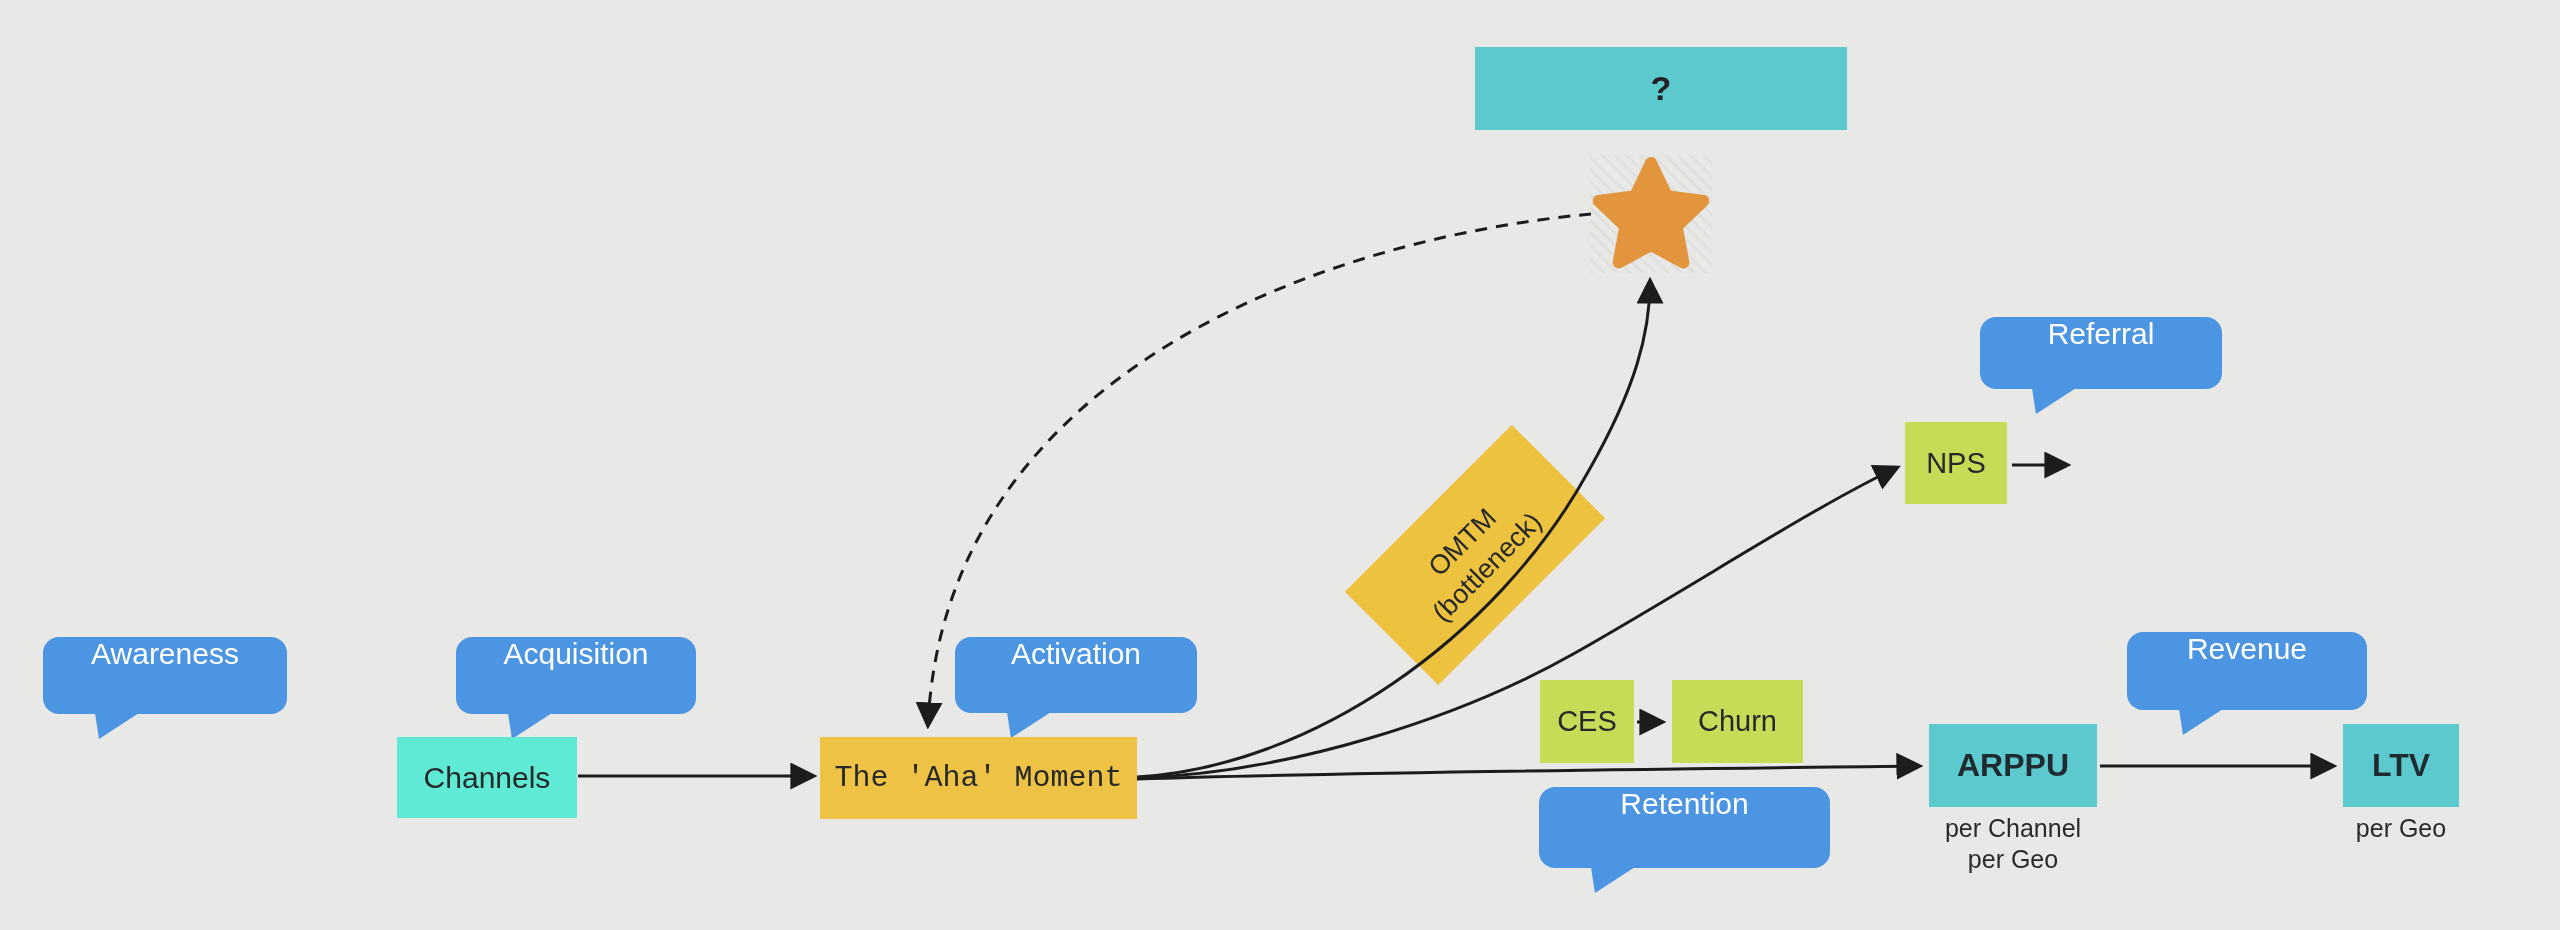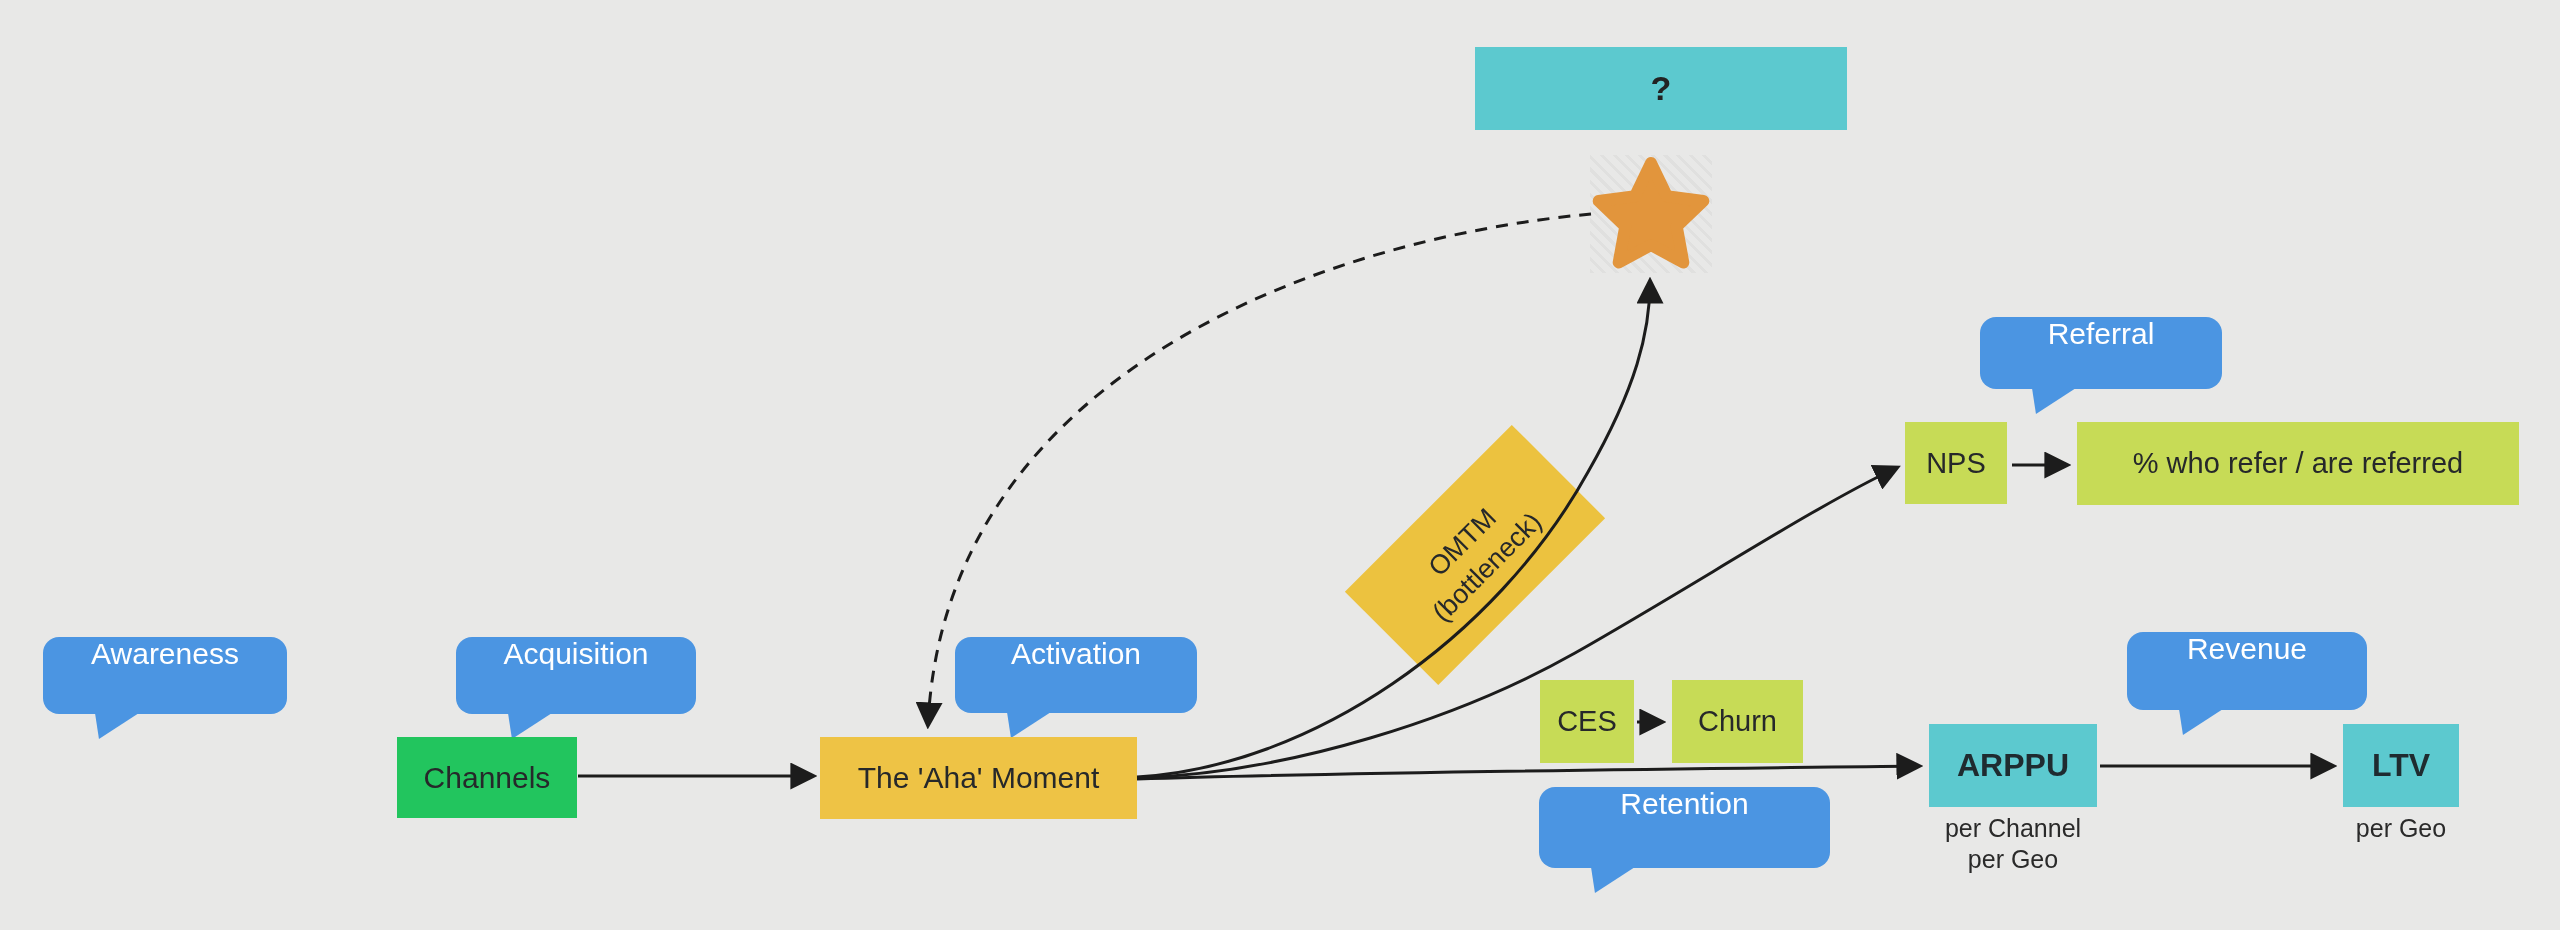--- a/index.html
+++ b/index.html
@@ -15,22 +15,22 @@
   .bubble{
     position:absolute;display:flex;align-items:flex-start;justify-content:center;
     background:#4b95e2;color:#ffffff;border-radius:16px;
     font-size:30px;font-weight:400;
   }
   .bubble .tail{
     position:absolute;left:52px;top:100%;margin-top:-1px;
     width:44px;height:26px;background:#4b95e2;
     clip-path:polygon(0 0,100% 0,9% 100%);
   }
-  .sticky-yellow{background:#22c55e;font-size:30px;}
-  .sticky-gold{background:#eec345;font-size:30px;}
+  .sticky-yellow{background:#5eead4;font-size:30px;}
+  .sticky-gold{background:#eec345;font-size:30px;font-family:Liberation Mono, monospace;}
   .sticky-green{background:#c7db56;font-size:29px;}
   .sticky-teal{background:#5cc9cf;font-weight:bold;font-size:32px;color:#1f2b30;}
   .q-box{background:#5cc9cf;font-weight:bold;font-size:34px;color:#222;}
   .omtm{
     transform:rotate(-45deg);font-size:27px;line-height:1.3;background:#ecc23f;
   }
   .sublabel{
     position:absolute;text-align:center;font-size:25px;line-height:31px;color:#2a2a2a;
   }
   .hatch{
@@ -97,23 +97,20 @@
   </div>
 
   <div class="node sticky-gold" style="left:820px;top:737px;width:317px;height:82px;">
     <span>The 'Aha' Moment</span>
   </div>
 
   <div class="node sticky-green" style="left:1905px;top:422px;width:102px;height:82px;">
     <span>NPS</span>
   </div>
 
-  <div class="node sticky-green" style="left:2077px;top:422px;width:442px;height:83px;">
-    <span>% who refer / are referred</span>
-  </div>
 
   <div class="node sticky-green" style="left:1540px;top:680px;width:94px;height:83px;">
     <span>CES</span>
   </div>
 
   <div class="node sticky-green" style="left:1672px;top:680px;width:131px;height:83px;">
     <span>Churn</span>
   </div>
 
   <div class="node sticky-teal" style="left:1929px;top:724px;width:168px;height:83px;">

